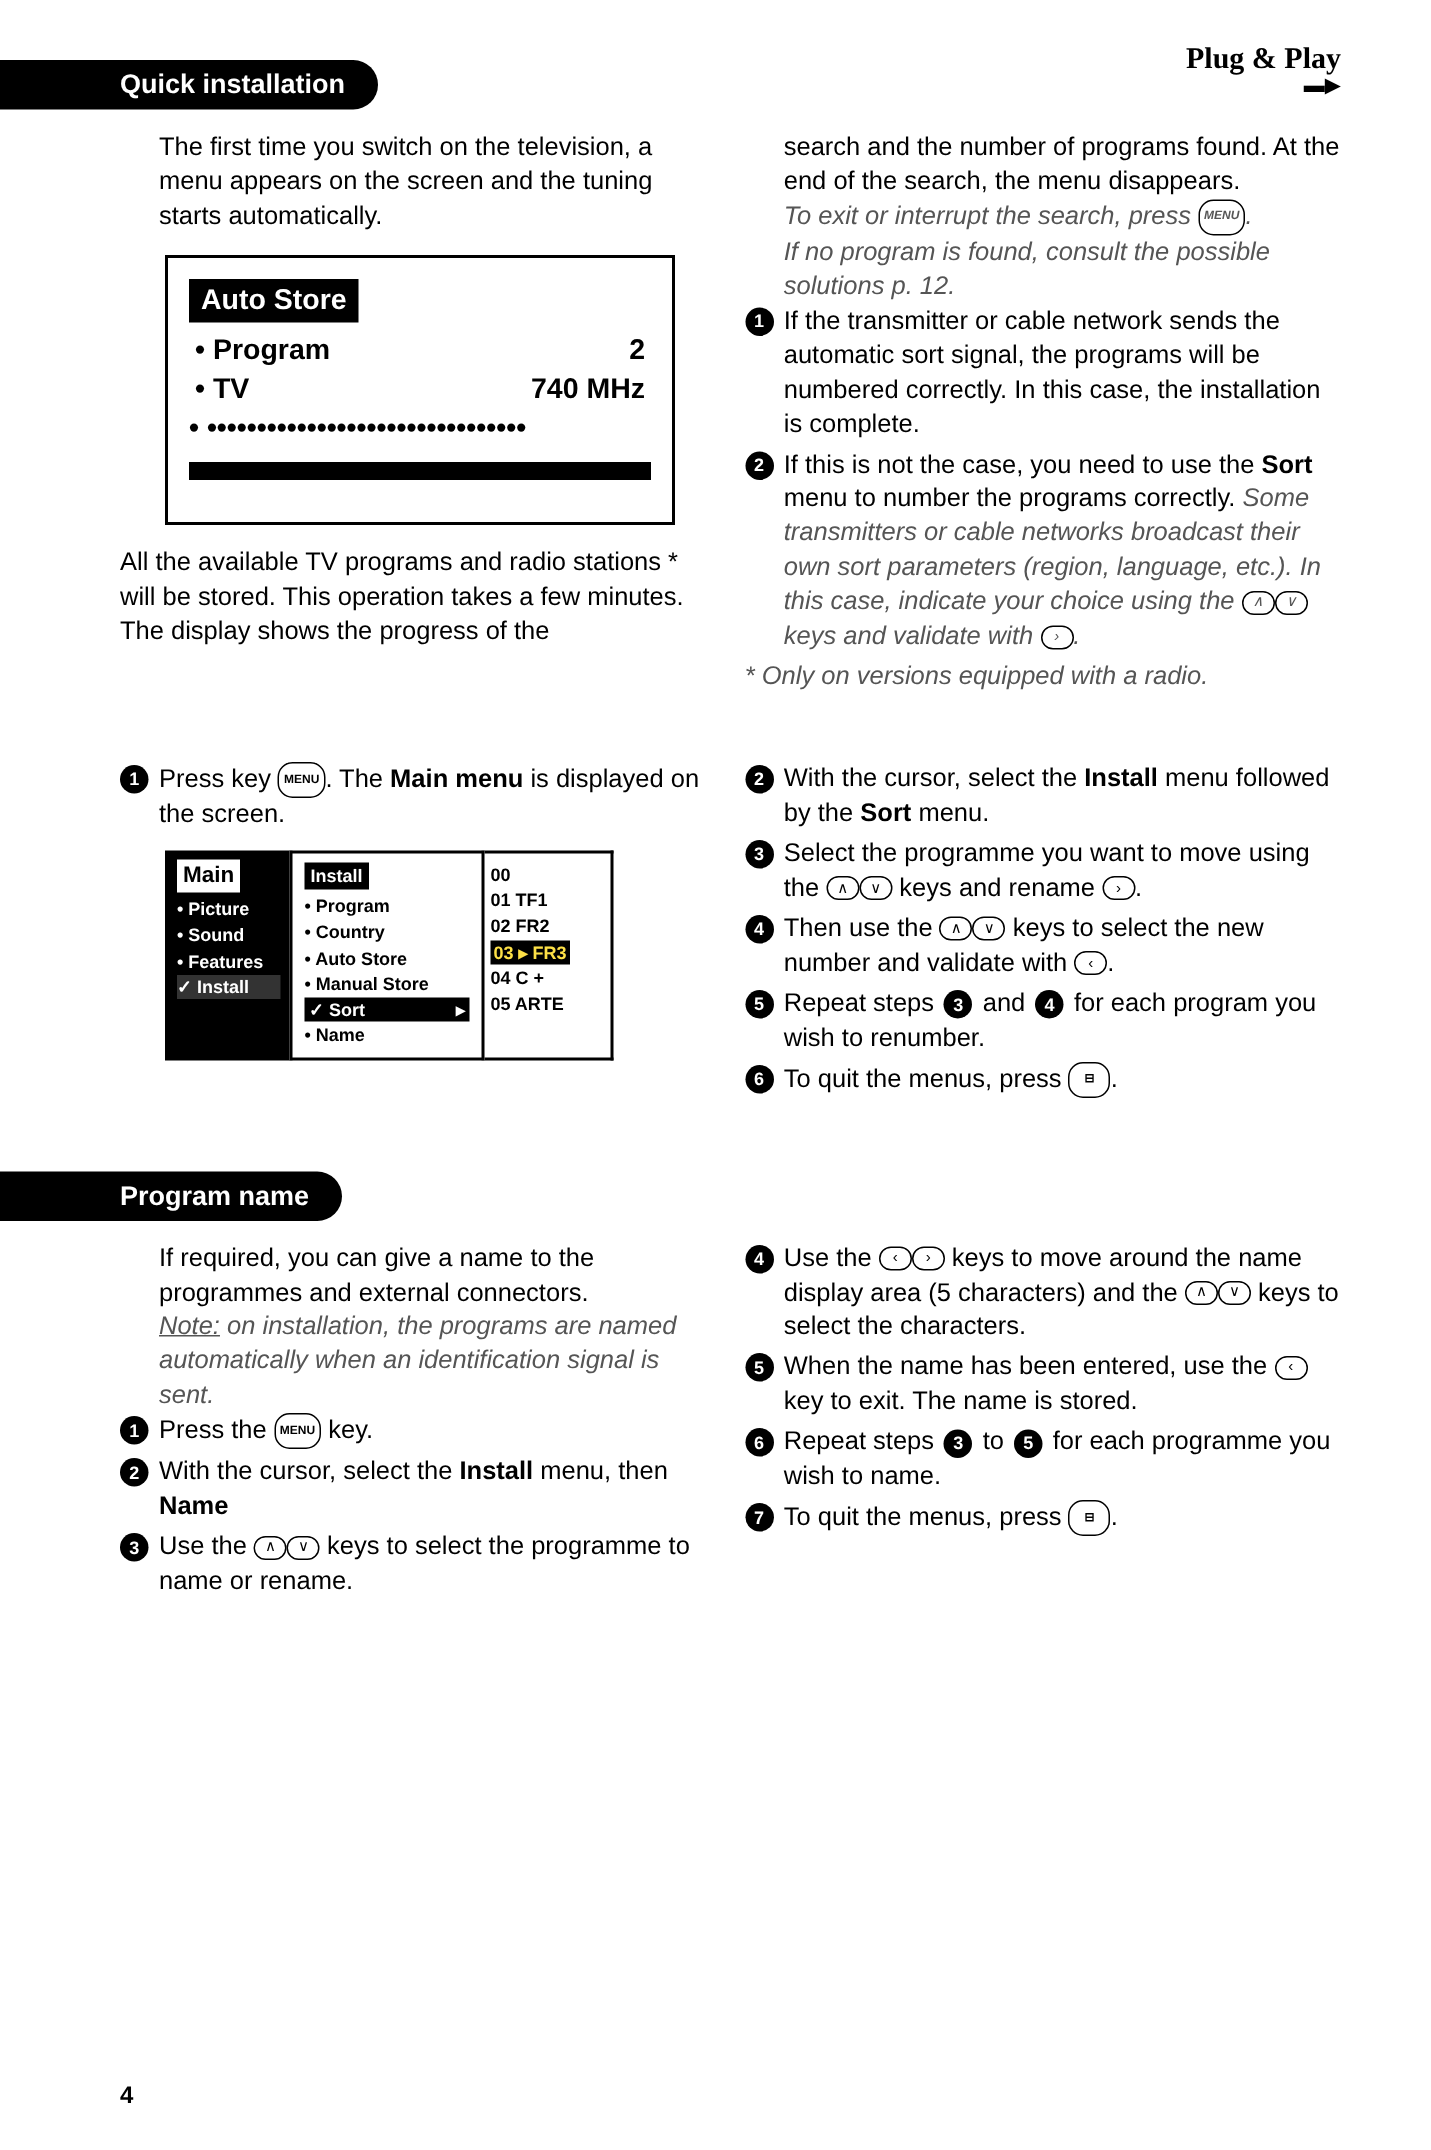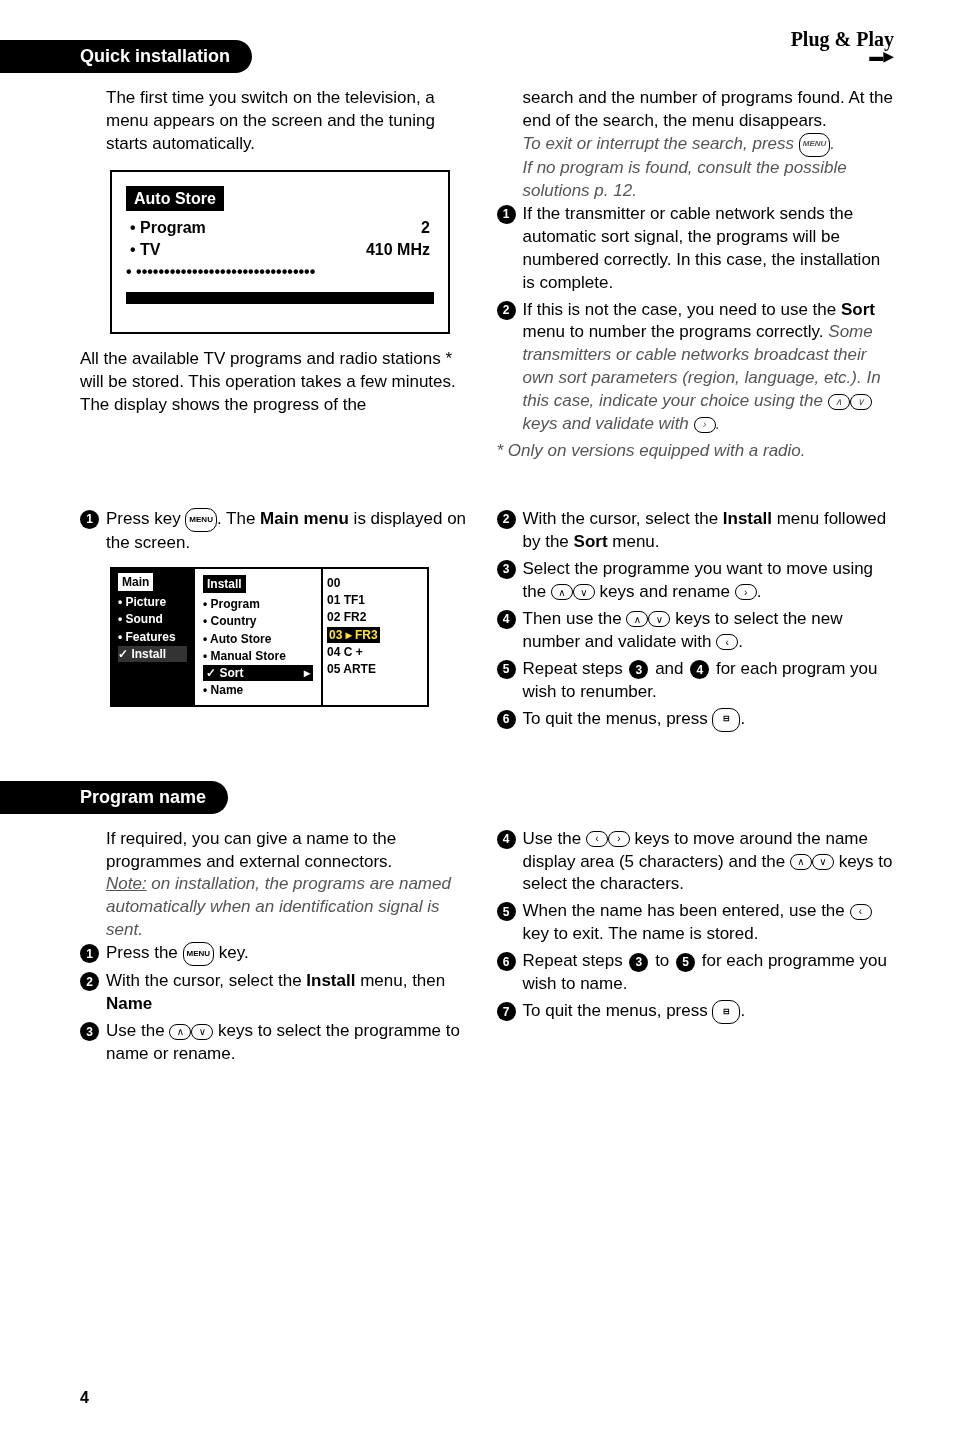--- a/index.html
+++ b/index.html
@@ -36,21 +36,21 @@
   }
   .col { }
   .indent1 { padding-left: 26px; }
   .italic { font-style: italic; color: #555; }
   .menu-box {
     border: 2px solid #000;
     width: 340px;
     padding: 14px 14px 10px 14px;
     margin: 14px 0 14px 30px;
     font-family: Arial, sans-serif;
-    font-size: 16px;
+    font-size: 19px;
   }
   .menu-title {
     display: inline-block;
     background: #000;
     color: #fff;
     font-weight: bold;
     padding: 2px 8px;
     margin-bottom: 6px;
   }
   .menu-row { display: flex; justify-content: space-between; padding: 0 4px; }
@@ -113,39 +113,39 @@
     font-size: 12px;
     position: relative;
   }
   .sort-left {
     background: #000;
     color: #fff;
     padding: 6px 8px;
     font-weight: bold;
     width: 85px;
   }
-  .sort-left .ttl { background: #fff; color: #000; padding: 1px 4px; display: inline-block; margin-bottom: 3px; font-size: 12px;}
+  .sort-left .ttl { background: #fff; color: #000; padding: 1px 4px; display: inline-block; margin-bottom: 3px; font-size: 15px;}
   .sort-left div { margin-bottom: 1px; }
   .sort-left .sel { background: #333; }
   .sort-mid {
     background: #fff;
     border: 2px solid #000;
     padding: 6px 8px;
     width: 130px;
     margin-left: -2px;
     z-index: 2;
   }
   .sort-mid .ttl { background: #000; color: #fff; padding: 1px 4px; display: inline-block; margin-bottom: 3px; font-weight: bold; }
   .sort-mid div { font-weight: bold; margin-bottom: 1px; }
   .sort-mid .sel-row { background: #000; color: #fff; display: flex; justify-content: space-between; padding: 0 3px; }
   .sort-right {
     border: 2px solid #000;
     border-left: none;
     padding: 6px 8px 6px 6px;
-    width: 108px;
+    width: 88px;
     font-weight: bold;
     margin-left: -2px;
   }
   .sort-right div { margin-bottom: 1px; }
   .sort-right .hl { background: #000; color: #fde047; padding: 0 2px; display: inline-block; }
   .underline { text-decoration: underline; }
   .page-num { position: absolute; bottom: 26px; left: 80px; font-weight: bold; font-size: 16px; }
 </style>
 </head>
 <body>
@@ -161,21 +161,21 @@
     <div class="col">
       <div class="indent1">The first time you switch on the television, a menu appears on the screen and the tuning starts automatically.</div>
       <div class="menu-box">
         <div class="menu-title">Auto Store</div>
         <div class="menu-row">
           <span class="left">•  Program</span>
           <span class="right">2</span>
         </div>
         <div class="menu-row">
           <span class="left">•  TV</span>
-          <span class="right">410 MHz</span>
+          <span class="right">740 MHz</span>
         </div>
         <div class="dots" style="font-weight:bold;">•  ••••••••••••••••••••••••••••••••</div>
         <div class="bar"></div>
       </div>
       <div>All the available TV programs and radio stations * will be stored. This operation takes a few minutes. The display shows the progress of the</div>
     </div>
 
     <div class="col">
       <div class="indent1">search and the number of programs found. At the end of the search, the menu disappears.</div>
       <div class="indent1 italic">

